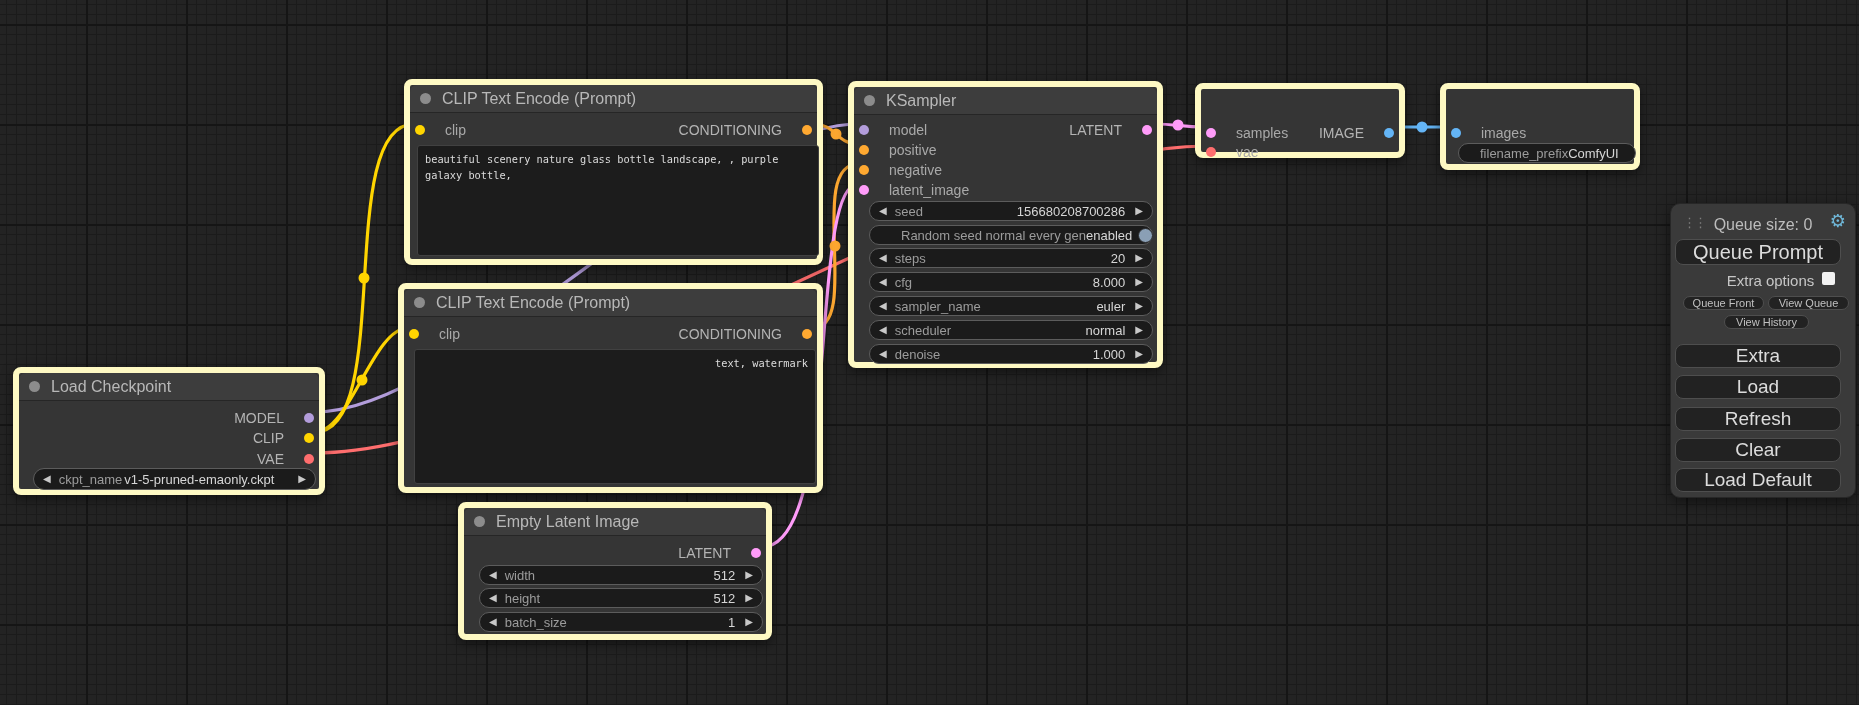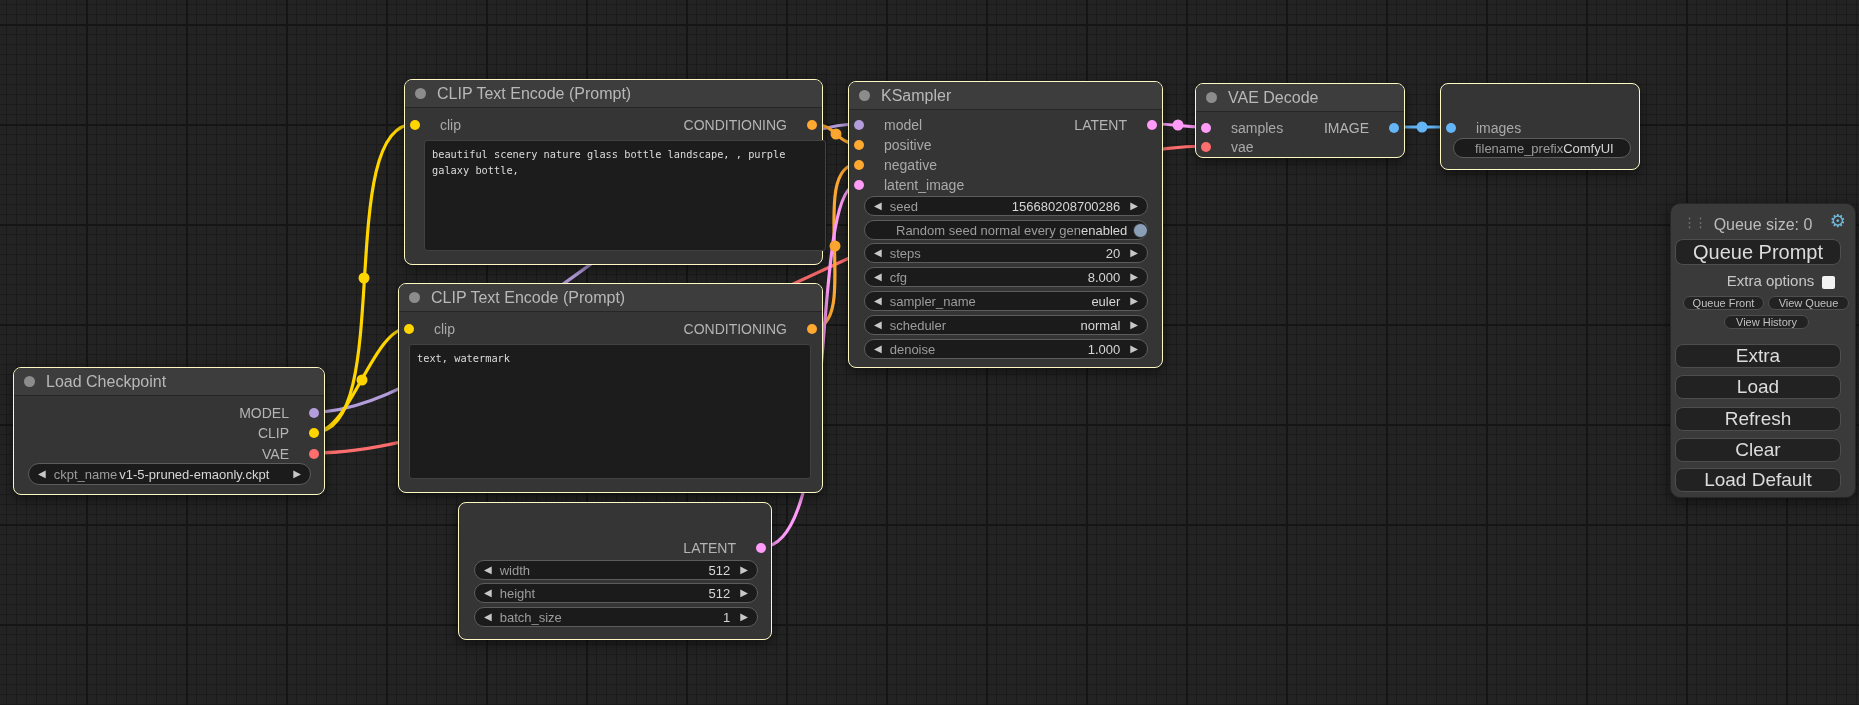--- a/index.html
+++ b/index.html
@@ -10,21 +10,21 @@
     background-image:
       linear-gradient(#151515 2px, transparent 2px),
       linear-gradient(90deg,#151515 2px, transparent 2px),
       linear-gradient(#1b1b1b 1px, transparent 1px),
       linear-gradient(90deg,#1b1b1b 1px, transparent 1px);
     background-size:100px 100px,100px 100px,10px 10px,10px 10px;
     background-position:86px 24px,86px 24px,6px 4px,6px 4px;
   }
   svg.wires{position:absolute;left:0;top:0;z-index:1;}
   .node{
-    position:absolute;z-index:2;background:#353535;border:1px solid #fef9c3;
+    position:absolute;z-index:2;background:#353535;border:6px solid #fef9c3;
     border-radius:8px;box-shadow:0 4px 12px rgba(0,0,0,.5);box-sizing:border-box;
   }
   .ntitle{
     height:28px;background:#3d3d3d;border-radius:7px 7px 0 0;
     border-bottom:1px solid #262626;display:flex;align-items:center;
     color:#b8b8b8;font-size:16px;padding-left:10px;box-sizing:border-box;
   }
   .tdot{width:11px;height:11px;border-radius:50%;background:#8c8c8c;margin-right:11px;flex:0 0 auto;}
   .slot{position:absolute;height:20px;display:flex;align-items:center;gap:20px;}
   .slot.in{left:5px;}
@@ -56,21 +56,21 @@
   .qbtn{
     position:absolute;background:#222;border:1px solid #4e4e4e;border-radius:8px;
     color:#dcdcdc;display:flex;align-items:center;justify-content:center;
     box-sizing:border-box;cursor:pointer;white-space:nowrap;
   }
   .qbtn.big{left:4px;width:166px;height:24px;font-size:19px;}
   .qbtn.small{height:14px;font-size:11px;border-radius:9px;color:#c0c0c0;}
   .qsize{position:absolute;left:0;right:0;top:12px;text-align:center;color:#bcbcbc;font-size:16px;}
   .qhandle{position:absolute;left:12px;top:11px;color:#7d7d7d;font-size:13px;letter-spacing:-2px;}
   .gear{position:absolute;right:9px;top:8px;font-size:18px;line-height:1;}
-  .extra-row{position:absolute;left:0;right:0;top:68px;display:flex;align-items:flex-end;justify-content:center;gap:8px;padding-left:36px;}
+  .extra-row{position:absolute;left:0;right:0;top:68px;display:flex;align-items:flex-start;justify-content:center;gap:8px;padding-left:36px;}
   .extra-label{color:#c6c6c6;font-size:15px;}
   .checkbox{width:13px;height:13px;background:#f2f2f2;border-radius:2px;}
 </style>
 </head>
 <body>
 
 <svg class="wires" width="1859" height="705">
 
   <path d="M315,412 C460,412 710,124 858,124" fill="none" stroke-width="3.2" stroke="#b39ddb"></path>
 
@@ -129,37 +129,37 @@
     <span>CLIP Text Encode (Prompt)</span>
   </div>
   <div class="slot in" style="top:35px;">
     <span class="sdot" style="background: rgb(255, 213, 0);"></span>
     <span class="slabel">clip</span>
   </div>
   <div class="slot out" style="top:35px;">
     <span class="sdot" style="background: rgb(255, 169, 49);"></span>
     <span class="slabel">CONDITIONING</span>
   </div>
-  <div class="textbox" style="left:7px;top:60px;width:402px;height:111px;margin-left:12px;">beautiful scenery nature glass bottle landscape, , purple galaxy bottle,</div>
+  <div class="textbox" style="left:7px;top:60px;width:402px;height:111px;">beautiful scenery nature glass bottle landscape, , purple galaxy bottle,</div>
 </div>
 
 <div class="node" style="left:398px;top:283px;width:425px;height:210px;">
   <div class="ntitle">
     <span class="tdot" style="background: rgb(140, 140, 140);"></span>
     <span>CLIP Text Encode (Prompt)</span>
   </div>
   <div class="slot in" style="top:35px;">
     <span class="sdot" style="background: rgb(255, 213, 0);"></span>
     <span class="slabel">clip</span>
   </div>
   <div class="slot out" style="top:35px;">
     <span class="sdot" style="background: rgb(255, 169, 49);"></span>
     <span class="slabel">CONDITIONING</span>
   </div>
-  <div class="textbox" style="left:10px;top:60px;width:402px;height:135px;">text, watermark</div>
+  <div class="textbox" style="left:10px;top:60px;width:402px;height:135px;text-align:right;">text, watermark</div>
 </div>
 
 <div class="node" style="left:848px;top:81px;width:315px;height:287px;">
   <div class="ntitle">
     <span class="tdot" style="background: rgb(140, 140, 140);"></span>
     <span>KSampler</span>
   </div>
   <div class="slot in" style="top:33px;">
     <span class="sdot" style="background: rgb(179, 157, 219);"></span>
     <span class="slabel">model</span>
@@ -218,20 +218,24 @@
   </div>
   <div class="widget" style="left:15px;top:257px;width:284px;">
     <span class="warr">◀</span>
     <span class="wlabel">denoise</span>
     <span class="wvalue">1.000</span>
     <span class="warr r">▶</span>
   </div>
 </div>
 
 <div class="node" style="left:458px;top:502px;width:314px;height:138px;">
+  <div class="ntitle">
+    <span class="tdot" style="background: rgb(140, 140, 140);"></span>
+    <span>Empty Latent Image</span>
+  </div>
   <div class="slot out" style="top:35px;">
     <span class="sdot" style="background: rgb(255, 156, 249);"></span>
     <span class="slabel">LATENT</span>
   </div>
   <div class="widget" style="left:15px;top:57px;width:284px;">
     <span class="warr">◀</span>
     <span class="wlabel">width</span>
     <span class="wvalue">512</span>
     <span class="warr r">▶</span>
   </div>
@@ -243,24 +247,20 @@
   </div>
   <div class="widget" style="left:15px;top:104px;width:284px;">
     <span class="warr">◀</span>
     <span class="wlabel">batch_size</span>
     <span class="wvalue">1</span>
     <span class="warr r">▶</span>
   </div>
 </div>
 
 <div class="node" style="left:1195px;top:83px;width:210px;height:75px;">
-  <div class="ntitle">
-    <span class="tdot" style="background: rgb(140, 140, 140);"></span>
-    <span>VAE Decode</span>
-  </div>
   <div class="slot in" style="top:34px;">
     <span class="sdot" style="background: rgb(255, 156, 249);"></span>
     <span class="slabel">samples</span>
   </div>
   <div class="slot in" style="top:53px;">
     <span class="sdot" style="background: rgb(255, 110, 110);"></span>
     <span class="slabel">vae</span>
   </div>
   <div class="slot out" style="top:34px;">
     <span class="sdot" style="background: rgb(100, 181, 246);"></span>

